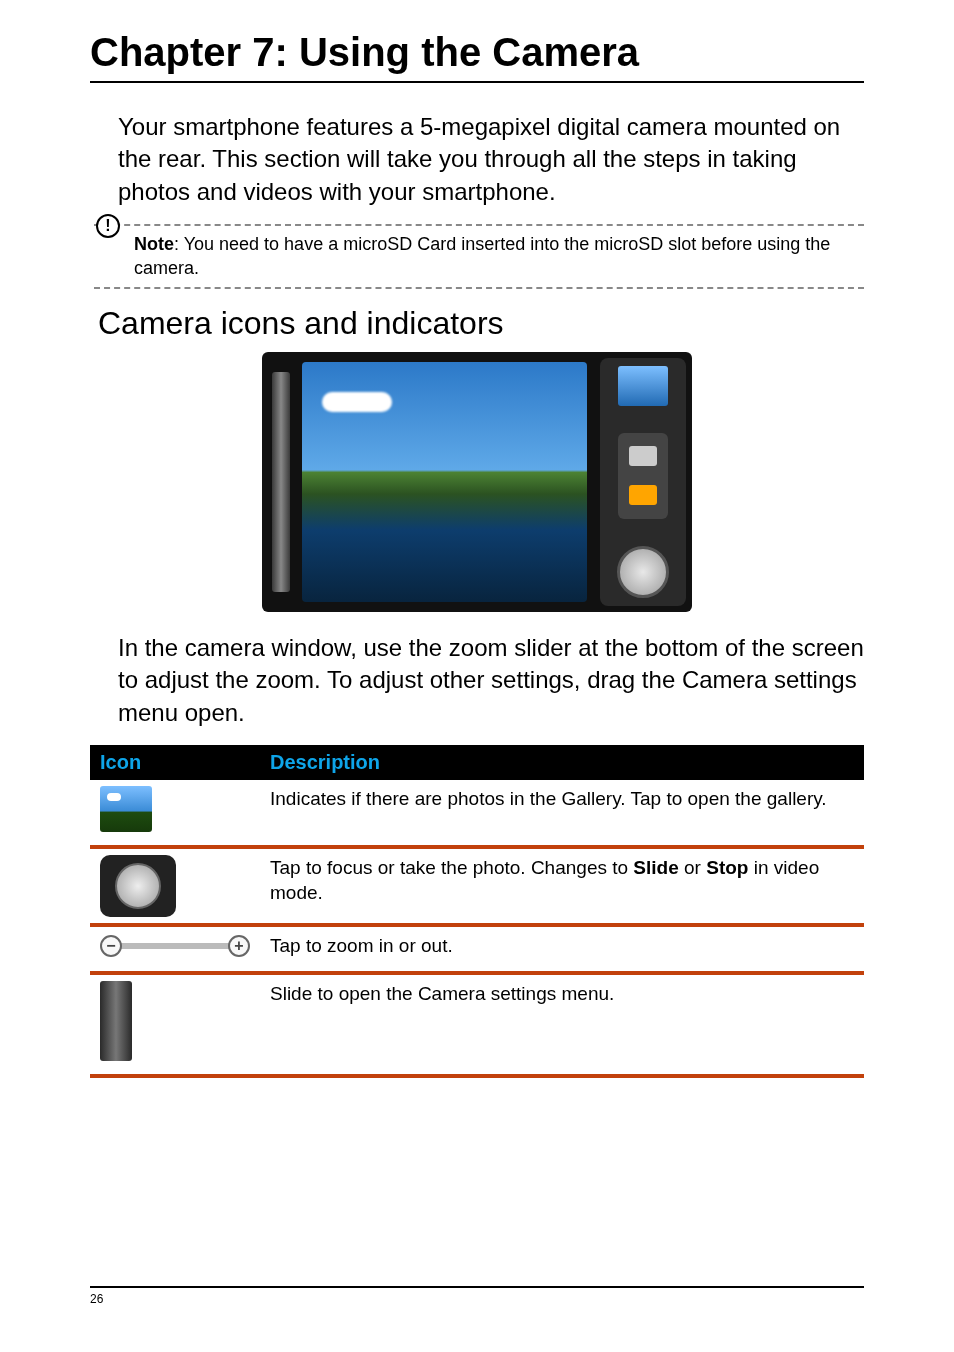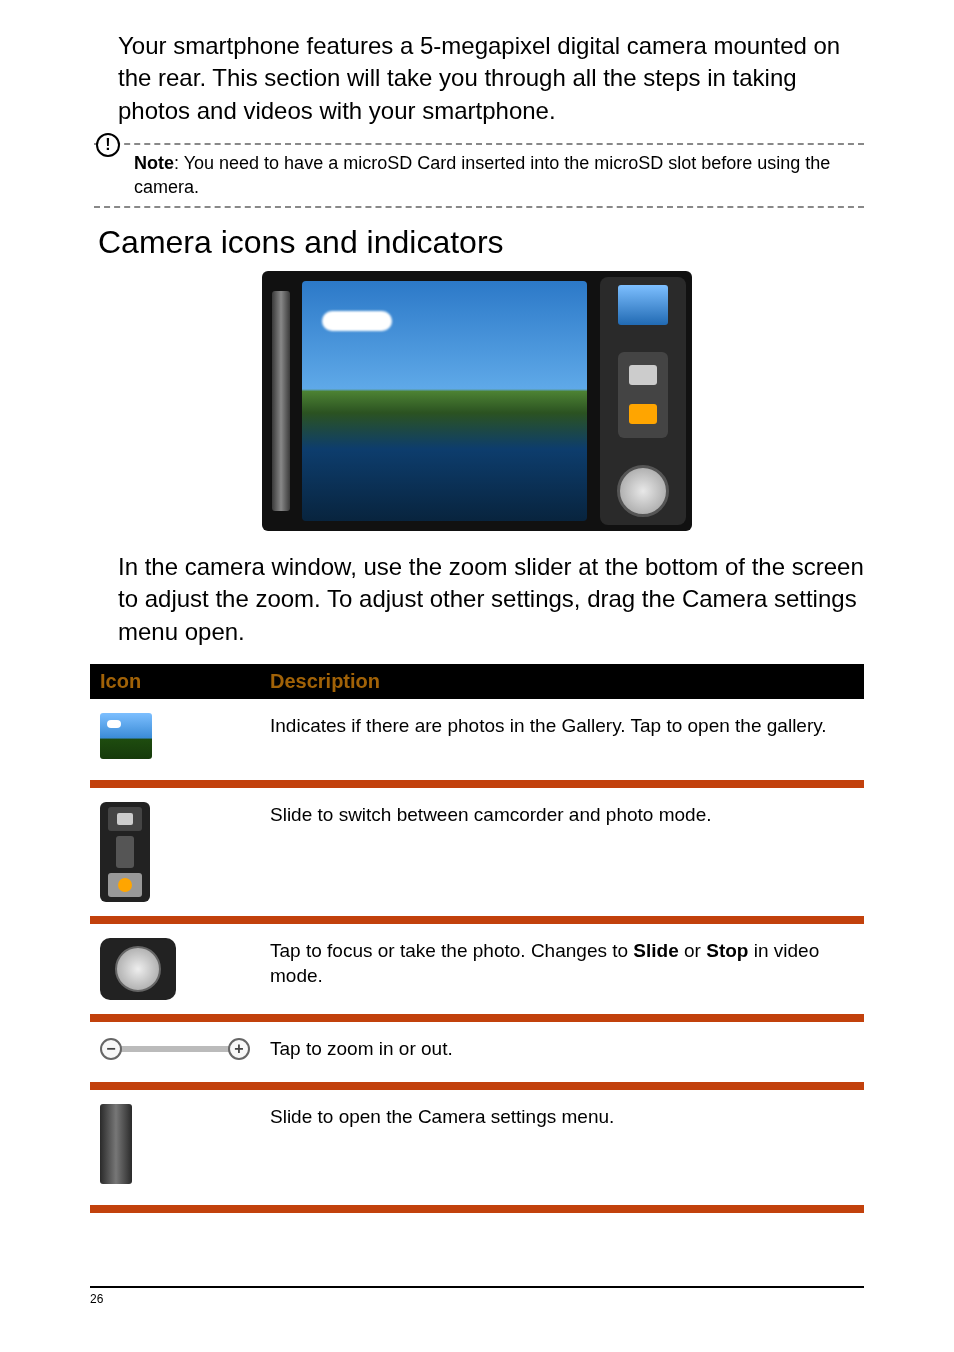--- a/index.html
+++ b/index.html
@@ -14,23 +14,23 @@
   .cam-left { position:absolute; left:10px; top:20px; width:18px; height:220px; background:linear-gradient(90deg,#3a3a3a,#888,#3a3a3a); border-radius:3px; }
   .cam-scene { position:absolute; left:40px; top:10px; width:285px; height:240px; background: linear-gradient(to bottom,#2c79c8 0%, #5fa9e8 45%, #4c8233 46%, #2b5221 55%, #0d3d6d 70%, #08243e 100%); border-radius:4px;}
   .cam-scene .cloud{ position:absolute; left:20px; top:30px; width:70px; height:20px; background:#fff; border-radius:12px; filter:blur(1px);}
   .cam-right { position:absolute; right:6px; top:6px; width:86px; height:248px; background:#2a2a2a; border-radius:8px; display:flex; flex-direction:column; align-items:center; justify-content:space-between; padding:8px 0;}
   .cam-thumb { width:50px; height:40px; background:linear-gradient(to bottom,#7dbfff,#216ab3); border-radius:3px;}
   .cam-switch { width:50px; height:86px; background:#444; border-radius:6px; display:flex; flex-direction:column; align-items:center; justify-content:space-around; padding:4px 0;}
   .sw-item{ width:28px; height:20px; background:#ccc; border-radius:3px;}
   .sw-act{ background:#ffa500;}
   .cam-shutter{ width:52px; height:52px; background:radial-gradient(circle,#e8e8e8,#9a9a9a); border-radius:50%; border:3px solid #555;}
   .icon-table { width: 100%; border-collapse: collapse; margin-top:6px;}
-  .icon-table thead th { background:#000; color:#a16207; text-align:left; font-size:20px; font-weight:700; padding:6px 10px;}
+  .icon-table thead th { background:#000; color:#0ea5e9; text-align:left; font-size:20px; font-weight:700; padding:6px 10px;}
   .icon-table th.col-icon { width:170px; }
-  .icon-table tbody td { border-bottom: 8px solid #c2410c; padding: 14px 10px; vertical-align: top; font-size:19px; line-height:1.35;}
+  .icon-table tbody td { border-bottom: 4px solid #c2410c; padding: 6px 10px; vertical-align: top; font-size:19px; line-height:1.35;}
   .icon-cell { text-align: left; }
   
   .ic { display:inline-block;}
   .ic-gallery { width:52px; height:46px; background:linear-gradient(to bottom,#7dbfff 0%,#3a8bd6 55%,#1e4c0f 56%,#163a0b 100%); border-radius:3px; position:relative;}
   .ic-gallery:before{content:"";position:absolute;top:7px;left:7px;width:14px;height:8px;background:#fff;border-radius:6px;}
   .ic-slider { width:50px; height:100px; background:#222; border-radius:6px; display:flex; flex-direction:column; align-items:center; justify-content:space-between; padding:5px;}
   .ic-slider .t{width:34px;height:24px;background:#444; border-radius:3px; display:flex;align-items:center;justify-content:center;}
   .ic-slider .dot-v{width:16px;height:12px;background:#ccc;border-radius:2px;}
   .ic-slider .mid{flex:1; width:18px; background:#555; margin:5px 0; border-radius:3px;}
   .ic-slider .b{width:34px;height:24px;background:#999;border-radius:3px;display:flex;align-items:center;justify-content:center;}
@@ -44,20 +44,21 @@
   .ic-zoom .plus{right:0;}
   .ic-drawer{ width:32px; height:80px; background:linear-gradient(90deg,#2a2a2a,#777,#2a2a2a); border-radius:3px;}
   strong.inline{ font-weight:700;}
   .page-number { position: absolute; left: 90px; bottom: 46px; border-top: 2px solid #000; width: 774px; padding-top: 4px; font-size:12px;}
 </style>
 </head>
 <body>
 
 <div class="page">
 
+  <h1 class="chapter-title">Chapter 7: Using the Camera</h1>
 
   <p class="body-text">Your smartphone features a 5-megapixel digital camera mounted on the rear. This section will take you through all the steps in taking photos and videos with your smartphone.</p>
 
   <div class="note-box">
     <div class="note-icon">!</div>
     <strong class="inline">Note</strong><span>: You need to have a microSD Card inserted into the microSD slot before using the camera.</span>
   </div>
 
 
   <h2 class="section-title">Camera icons and indicators</h2>
@@ -86,34 +87,20 @@
         <th>Description</th>
       </tr>
     </thead>
     <tbody>
       <tr>
         <td class="icon-cell"><span class="ic ic-gallery"></span></td>
         <td>Indicates if there are photos in the Gallery. Tap to open the gallery.</td>
       </tr>
       <tr>
         <td class="icon-cell">
-          <span class="ic ic-slider">
-            <span class="t">
-                <span class="dot-v"></span>
-              </span>
-            <span class="mid"></span>
-            <span class="b">
-                <span class="dot-c"></span>
-              </span>
-          </span>
-        </td>
-        <td>Slide to switch between camcorder and photo mode.</td>
-      </tr>
-      <tr>
-        <td class="icon-cell">
             <span class="ic ic-shutter">
               <span class="s"></span>
             </span>
           </td>
         <td>
           <span>Tap to focus or take the photo. Changes to </span><strong class="inline">Slide</strong><span> or </span><strong class="inline">Stop</strong><span> in video mode.</span>
         </td>
       </tr>
       <tr>
         <td class="icon-cell"><span class="ic ic-zoom"><span class="bar"></span><span class="minus">−</span><span class="plus">+</span></span></td>

